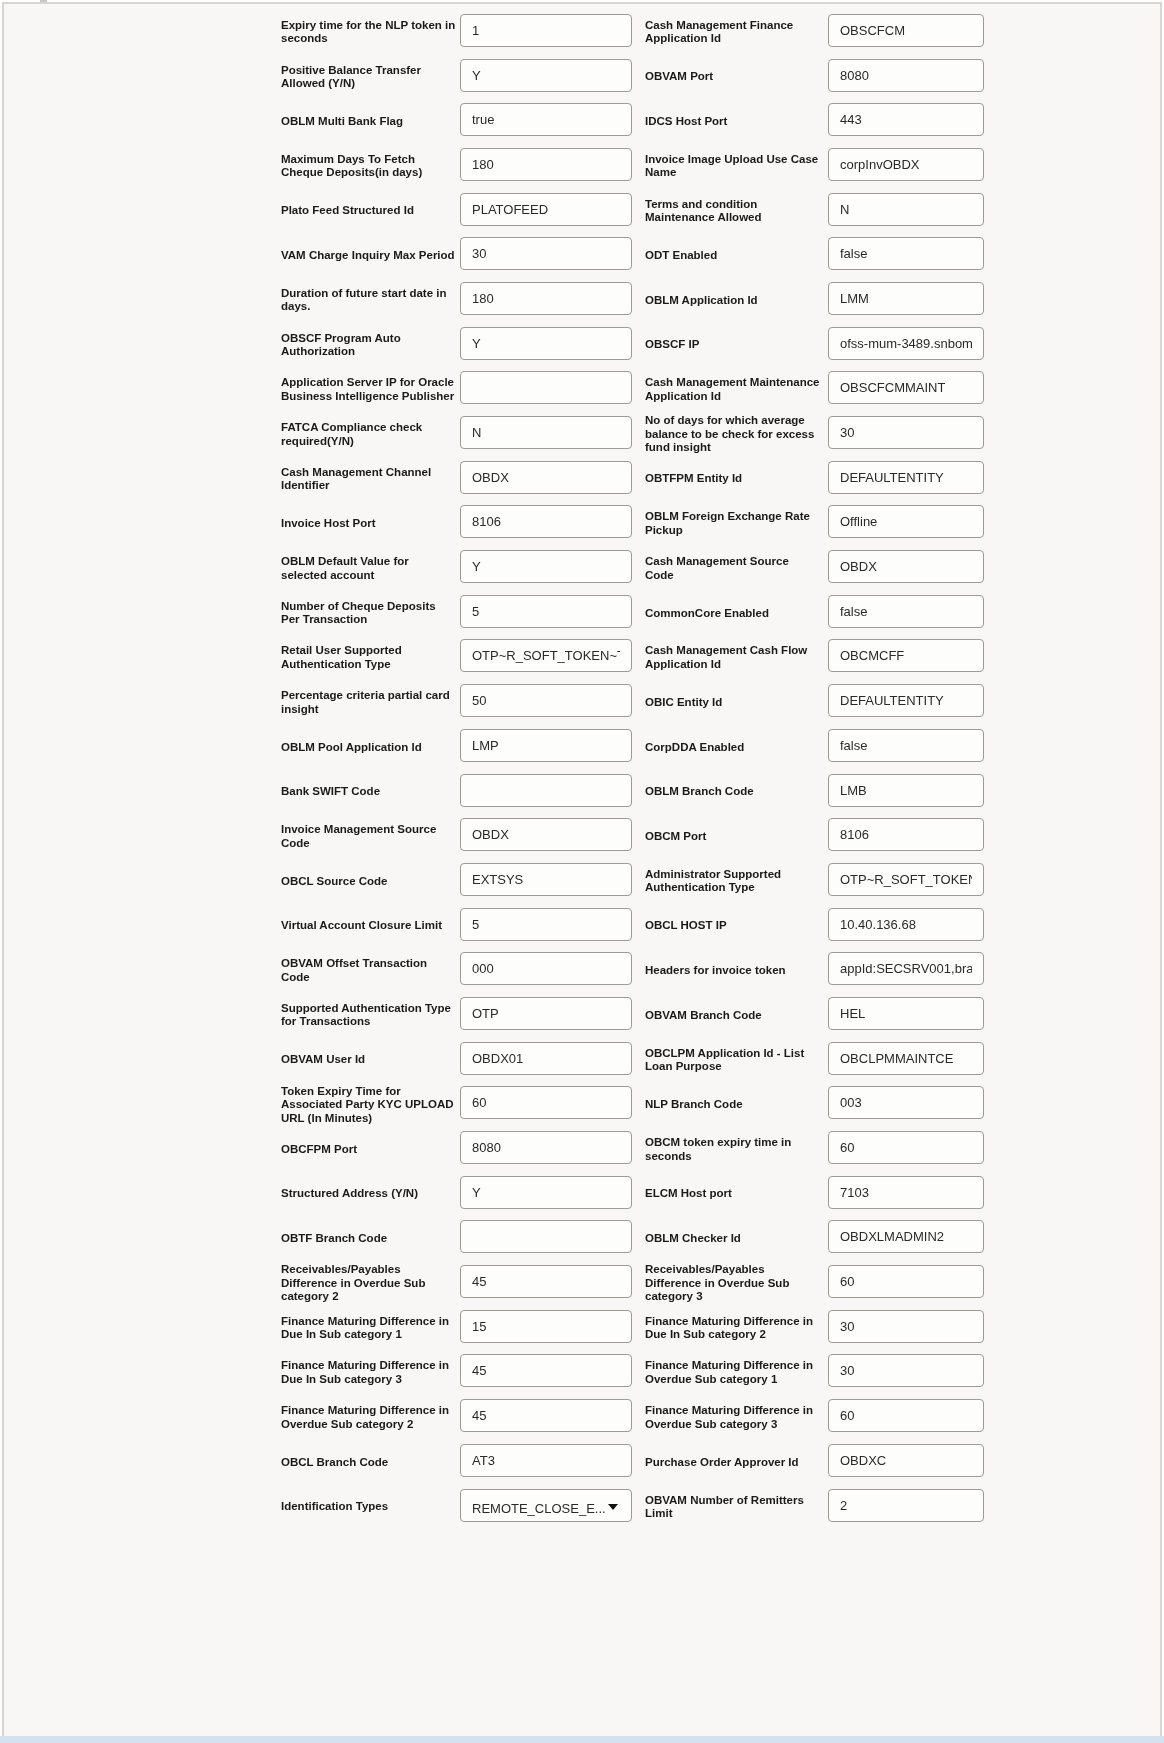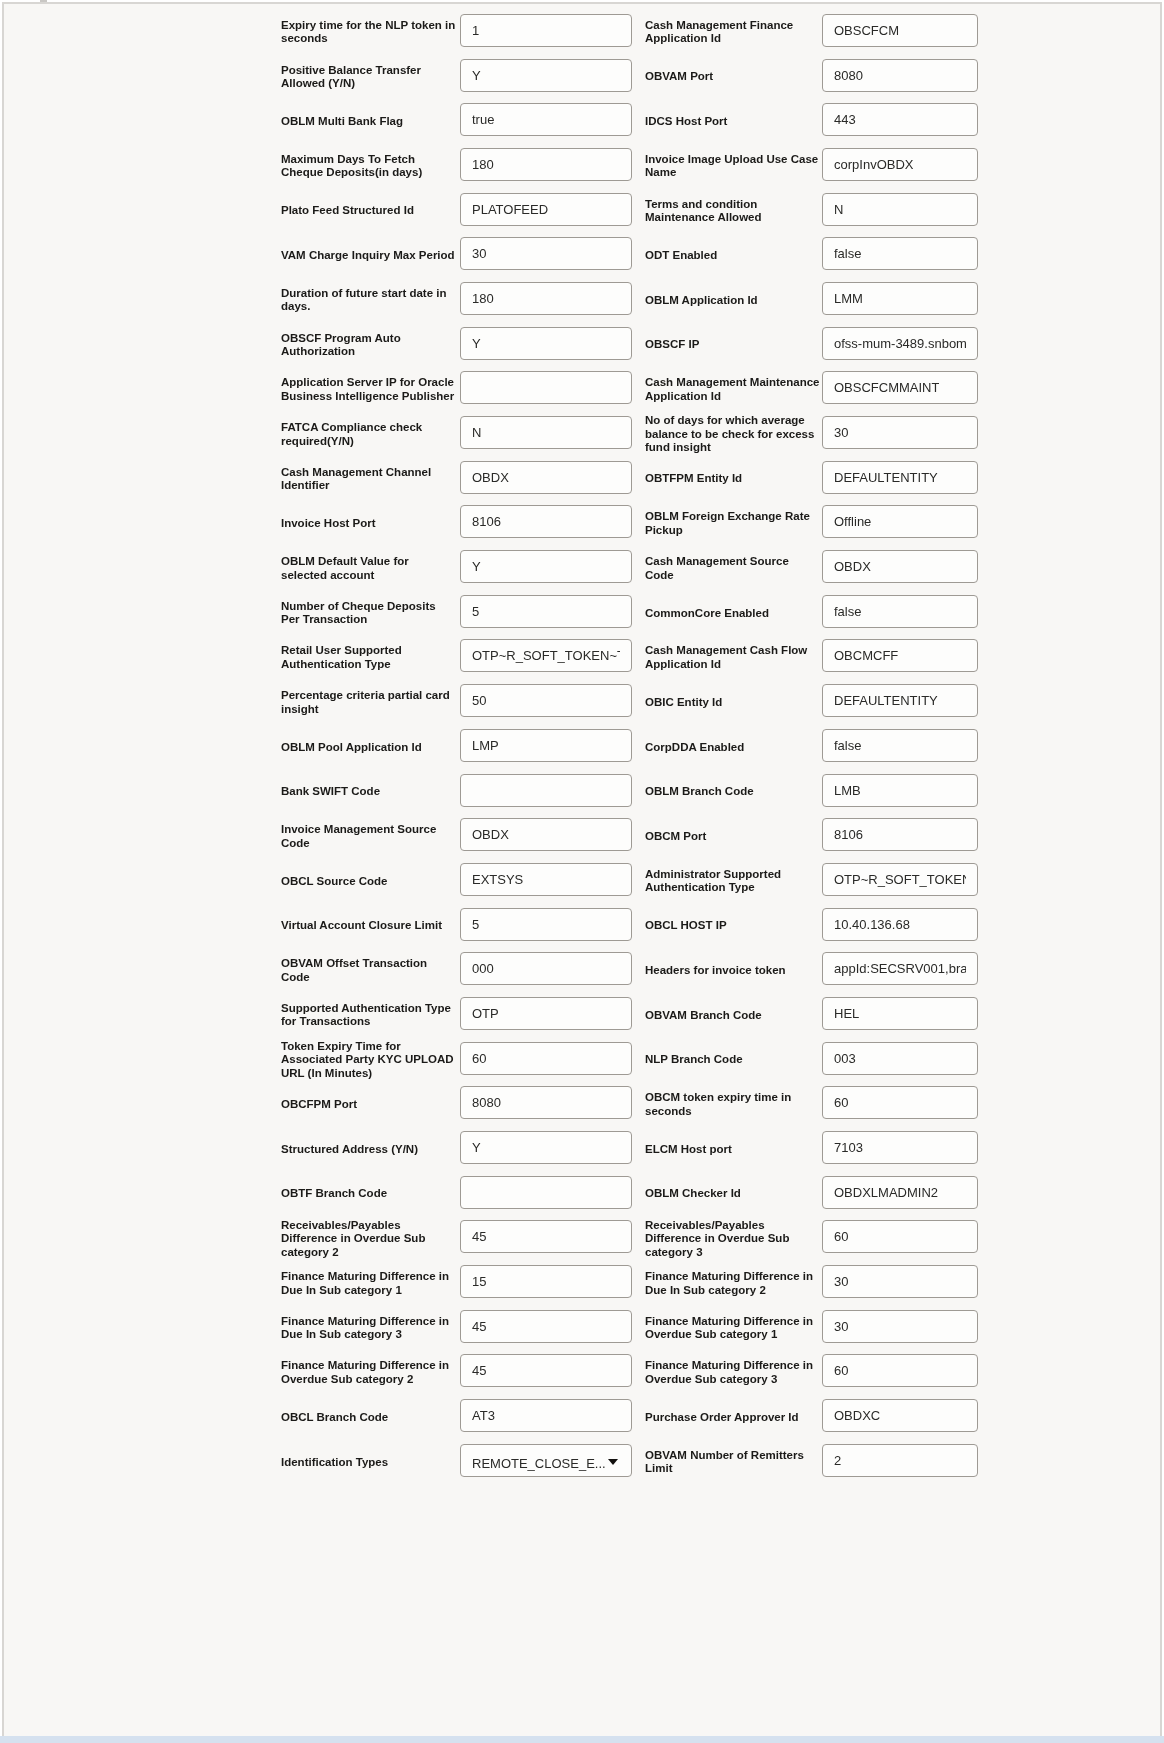--- a/index.html
+++ b/index.html
@@ -6,21 +6,21 @@
   html,body { width:1164px; height:1743px; background:#ffffff; font-family:"Liberation Sans", sans-serif; }
   .page { position:relative; width:1164px; height:1743px; background:#ffffff; overflow:hidden; }
   .frame { position:absolute; left:2px; top:2px; right:2px; bottom:2px;
            border:2px solid #d8d6d3; background:#f8f7f5; overflow:hidden; }
   .top-tick { position:absolute; left:40px; top:0; width:7px; height:3px; background:#c9c7c4; }
   .bottom-strip { position:absolute; left:0; right:0; bottom:0; height:7px; background:#d5e1ef; z-index:5; }
   .form-grid { position:absolute; left:277px; top:4px; width:714px; }
   .row { display:flex; align-items:center; height:44.7px; }
   .label { font-size:11.5px; font-weight:700; line-height:13.5px; color:#1b1a18; padding-top:4px; }
   .lbl-l { width:175px; margin-right:4px; }
-  .lbl-r { width:175px; margin-right:2px; }
+  .lbl-r { width:175px; margin-right:8px; }
   .input { height:33px; background:#fdfdfc; border:1px solid #9e9a94; border-radius:4px;
            display:flex; align-items:center; padding:0 11px; overflow:hidden; position:relative; }
   .inp-l { width:172px; margin-right:13px; }
   .inp-r { width:156px; }
   .val { font-size:13px; color:#2a2a28; white-space:nowrap; overflow:hidden; }
   .caret { display:none; position:absolute; right:13px; top:14px; width:0; height:0;
            border-left:5px solid transparent; border-right:5px solid transparent;
            border-top:6px solid #12100e; }
   .input.is-select .caret { display:block; }
   .input.is-select .val { padding-top:6px; }
@@ -325,20 +325,32 @@
       <span class="val">OTP</span>
 
     </div>
     <div class="label lbl-r">OBVAM Branch Code</div>
     <div class="input inp-r">
       <span class="val">HEL</span>
 
     </div>
   </div>
 
+  <div class="row">
+    <div class="label lbl-l">OBVAM User Id</div>
+    <div class="input inp-l">
+      <span class="val">OBDX01</span>
+
+    </div>
+    <div class="label lbl-r">OBCLPM Application Id - List Loan Purpose</div>
+    <div class="input inp-r">
+      <span class="val">OBCLPMMAINTCE</span>
+
+    </div>
+  </div>
 
   <div class="row">
     <div class="label lbl-l">Token Expiry Time for Associated Party KYC UPLOAD URL (In Minutes)</div>
     <div class="input inp-l">
       <span class="val">60</span>
 
     </div>
     <div class="label lbl-r">NLP Branch Code</div>
     <div class="input inp-r">
       <span class="val">003</span>

